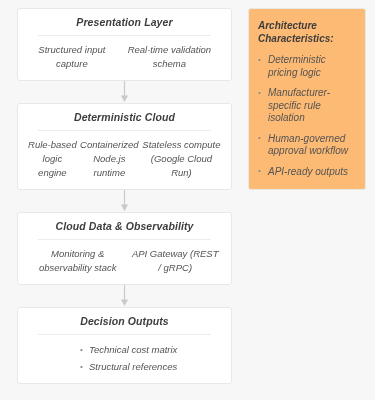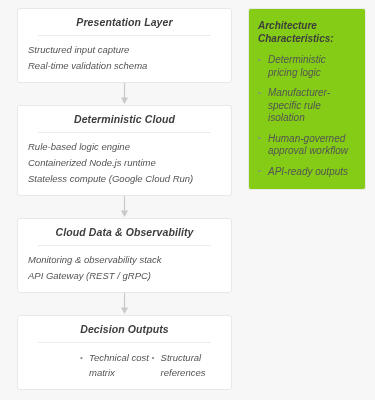--- a/index.html
+++ b/index.html
@@ -52,36 +52,36 @@
   }
 
   .node-divider {
     height: 1px;
     background: #ececec;
     margin: 0 10px 7px 10px;
   }
 
   .node-lines {
     display: flex;
-    flex-direction: column;
-    align-items: flex-start;
+    flex-direction: row;
+    align-items: flex-end;
     gap: 2px;
   }
 
   .node-line {
     font-size: 9.5px;
     color: #545454;
     text-align: center;
     line-height: 14px;
   }
 
   .node-bullets {
     list-style: none;
     display: flex;
-    flex-direction: row;
+    flex-direction: column;
     gap: 2px;
     padding-left: 52px;
   }
 
   .node-bullets li {
     font-size: 9.5px;
     color: #545454;
     line-height: 15px;
     position: relative;
     padding-left: 9px;
@@ -103,21 +103,21 @@
     justify-content: center;
     align-items: center;
   }
 
   .connector svg { display: block; }
 
   
   #side-panel {
     width: 118px;
     flex: 0 0 118px;
-    background: #84cc16;
+    background: #fdba74;
     border: 1px solid #e8e8e8;
     border-radius: 3px;
     padding: 10px 9px 11px 9px;
   }
 
   .panel-title {
     font-size: 10px;
     font-weight: 600;
     color: #3d3d3d;
     line-height: 13px;

